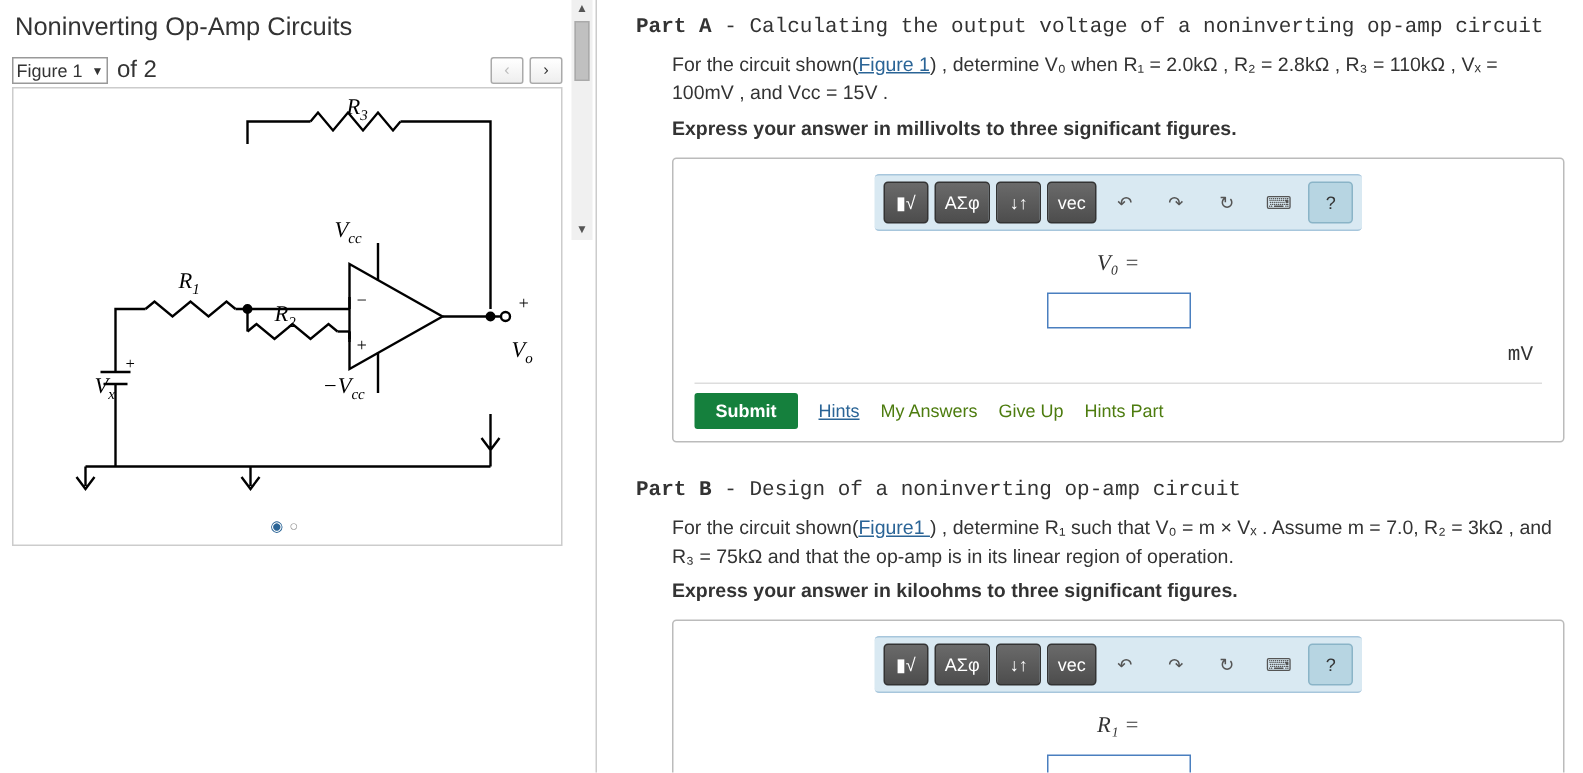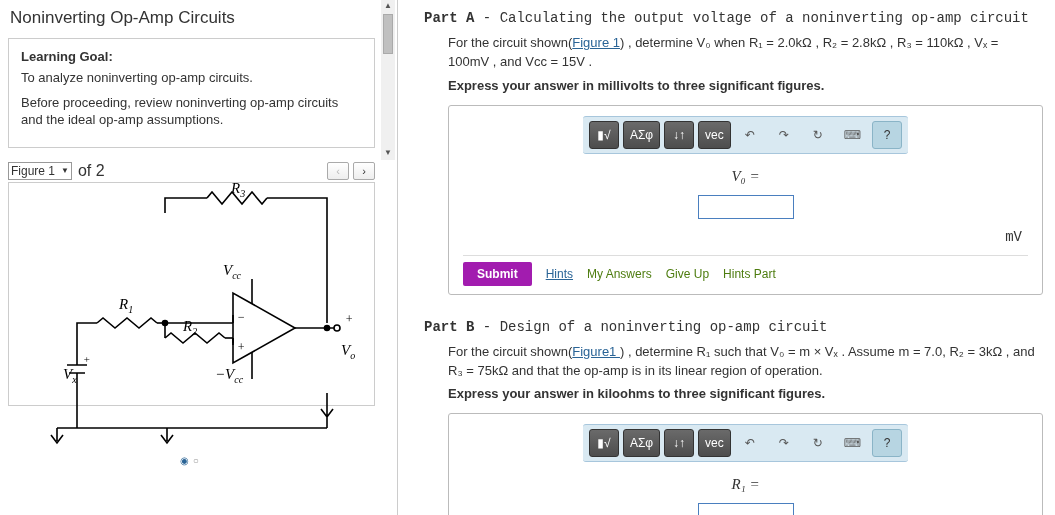--- a/index.html
+++ b/index.html
@@ -16,21 +16,21 @@
   .goal-box { border: 1px solid #ccc; padding: 10px 12px; margin-bottom: 14px; }
   .goal-box .hd { font-weight: bold; margin-bottom: 6px; }
   .goal-box p { margin-bottom: 8px; line-height: 1.3; }
   .fig-bar { display: flex; align-items: center; gap: 6px; margin-bottom: 2px; }
   .fig-select { border: 1px solid #999; font-size: 12px; padding: 1px 2px; display:flex; align-items:center; }
   .fig-select .tri { font-size:8px; margin-left:6px; }
   .fig-of { font-size: 16px; }
   .fig-nav { margin-left: auto; display:flex; gap:4px; }
   .nav-btn { width: 22px; height: 18px; border: 1px solid #aaa; background: linear-gradient(#fff,#eee); font-size: 11px; display:flex; align-items:center; justify-content:center; cursor:pointer; border-radius:2px;}
   .nav-btn.disabled { color:#bbb; }
-  .fig-frame { border: 1px solid #ccc; height: 224px; display:flex; flex-direction:column; }
+  .fig-frame { border: 1px solid #ccc; height: 306px; display:flex; flex-direction:column; }
   .fig-canvas { flex:1; display:flex; align-items:center; justify-content:center; }
   .fig-dots { text-align:center; padding: 2px 0 6px; color:#2a6496; font-size:10px; letter-spacing:4px;}
   .fig-dots .dot1 { color:#2a6496; }
   .fig-dots .dot2 { color:#999; }
   .right-pane { flex:1; padding: 6px 12px 6px 26px; overflow:hidden; }
   .part-hd { font-size: 14px; margin: 4px 0 8px; font-family: Liberation Mono, monospace; }
   .part-hd b { font-weight: bold; }
   .prompt { margin-left: 24px; margin-bottom: 6px; line-height: 1.45; }
   .prompt a { color: #2a6496; text-decoration: underline; }
   .instr { margin-left: 24px; font-weight: bold; margin-bottom: 12px; }
@@ -38,43 +38,38 @@
   .toolbar { background: #d9e9f2; border-top:1px solid #a7c6dc; border-bottom:1px solid #a7c6dc; border-radius:3px; padding: 4px 6px; display:flex; gap:4px; align-items:center; width: fit-content; margin: 0 auto 14px; }
   .tbtn { min-width: 30px; height: 28px; background: linear-gradient(#6a6a6a,#4d4d4d); color:#fff; border:1px solid #333; border-radius:3px; font-size:12px; display:flex; align-items:center; justify-content:center; cursor:pointer; padding:0 6px;}
   .tbtn.ghost { background: transparent; color:#555; border-color:transparent; }
   .tbtn.light { background: #b7d5e2; color:#333; border-color:#8ab4c7;}
   .tbtn.icon { font-family: Arial; }
   .eq-row { display:flex; align-items:center; gap: 10px; padding: 0 6px 6px; flex-direction: column; }
   .eq-label { font-style: italic; font-family: 'Times New Roman', serif; font-size: 15px; }
   .eq-input { width: 96px; height: 24px; border: 1px solid #4a7fbf; }
   .unit { margin-left: auto; font-family: Liberation Mono, monospace; font-size: 14px; }
   .submit-row { display:flex; align-items:center; gap: 14px; border-top:1px solid #ddd; padding-top:6px; margin-top:4px;}
-  .submit-btn { background: #a21caf; color:#fff; font-weight:bold; border:none; padding: 5px 14px; border-radius:2px; cursor:pointer; font-size:12px;}
+  .submit-btn { background: #15803d; color:#fff; font-weight:bold; border:none; padding: 5px 14px; border-radius:2px; cursor:pointer; font-size:12px;}
   .link { color:#2a6496; font-size:12px; text-decoration:underline; cursor:pointer; }
   .link.muted { color:#4d7c0f; text-decoration:none; }
   svg text { font-family: 'Times New Roman', serif; font-style: italic; }
 </style>
 </head>
 <body>
 
 <div class="container">
 
   <div class="left-pane">
     <div class="scrollbar-mock">
       <div class="arr top">▲</div>
       <div class="thumb"></div>
       <div class="arr bot">▼</div>
     </div>
     <div class="left-inner">
       <div class="title">Noninverting Op-Amp Circuits</div>
-      <div class="goal-box">
-        <div class="hd">Learning Goal:</div>
-        <p>To analyze noninverting op-amp circuits.</p>
-        <p>Before proceeding, review noninverting op-amp circuits and the ideal op-amp assumptions.</p>
-      </div>
       <div class="fig-bar">
         <div class="fig-select">
           <span>Figure 1</span>
           <span class="tri">▼</span>
         </div>
         <span class="fig-of">of 2</span>
         <div class="fig-nav">
           <div class="nav-btn disabled">‹</div>
           <div class="nav-btn">›</div>
         </div>

